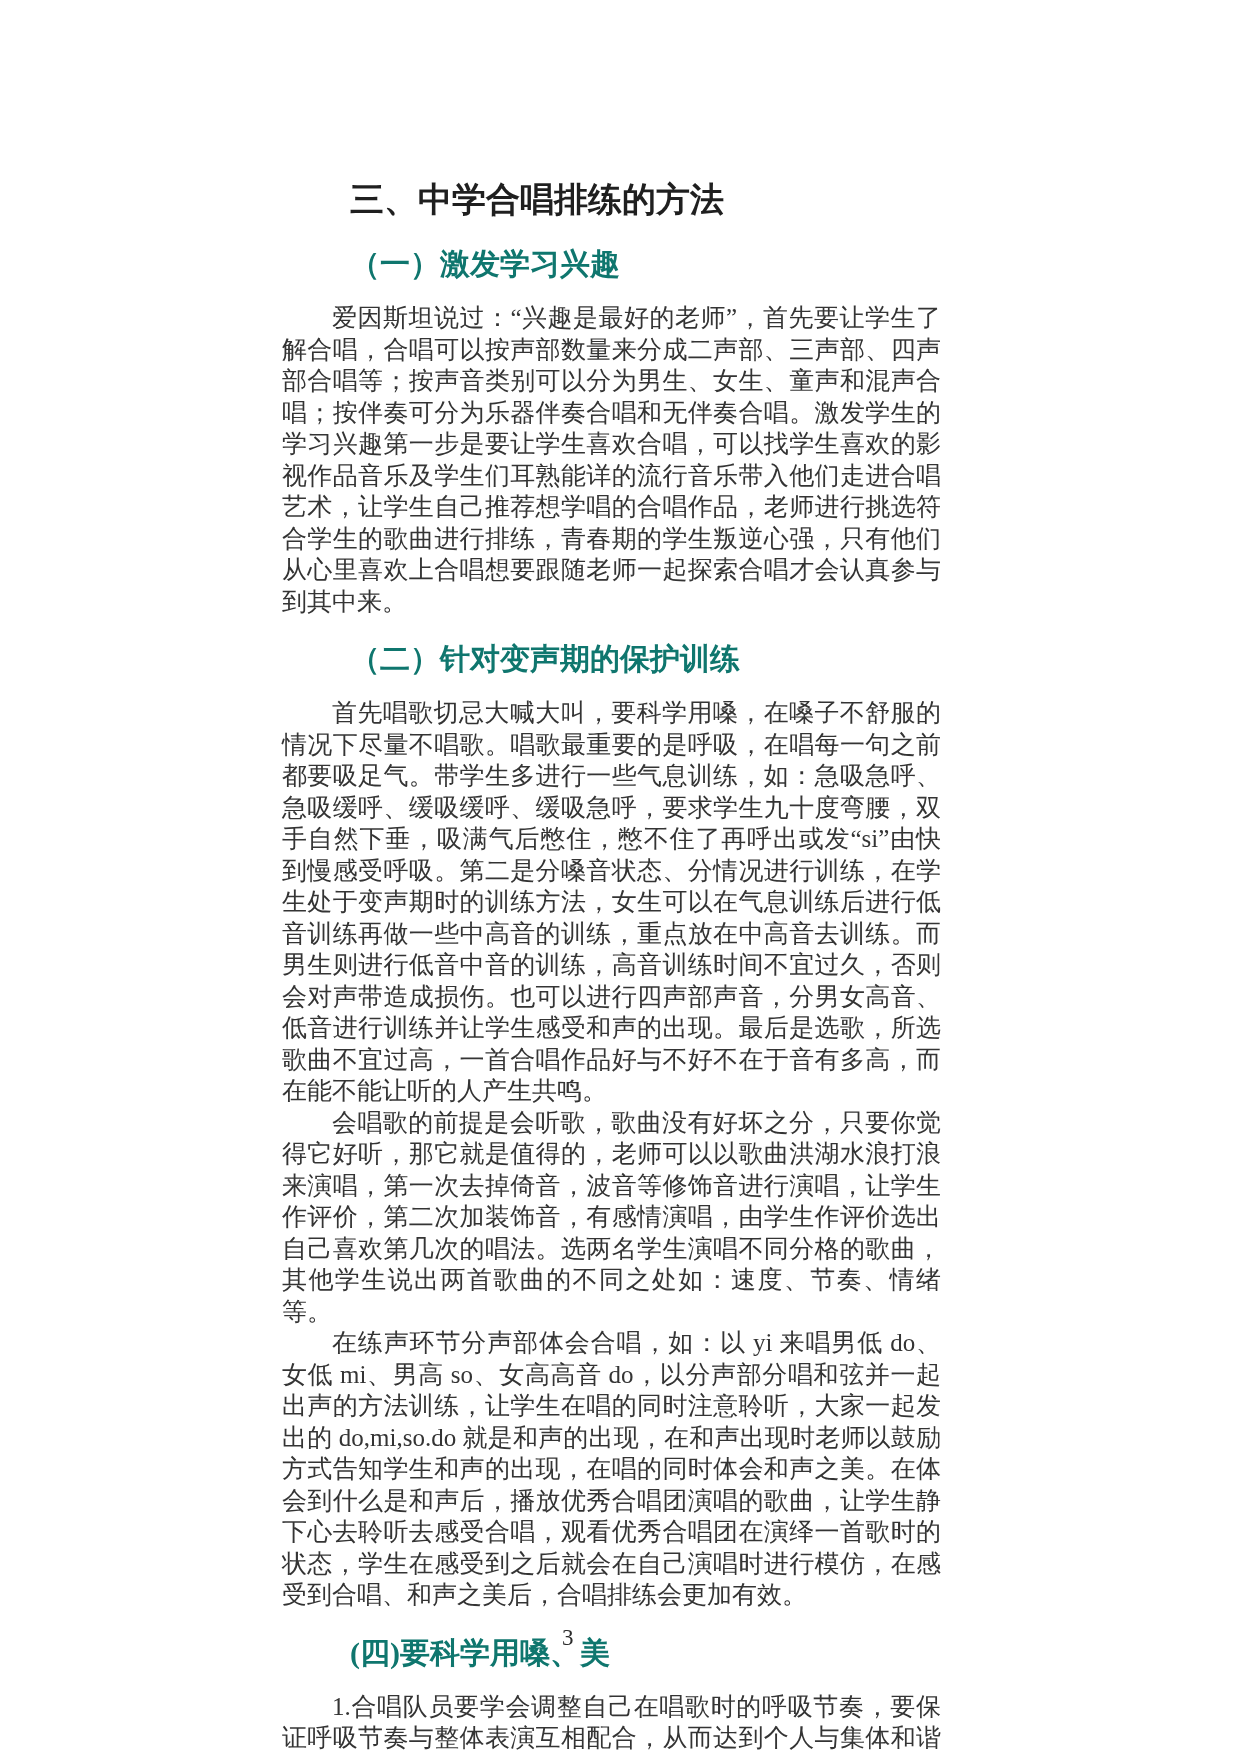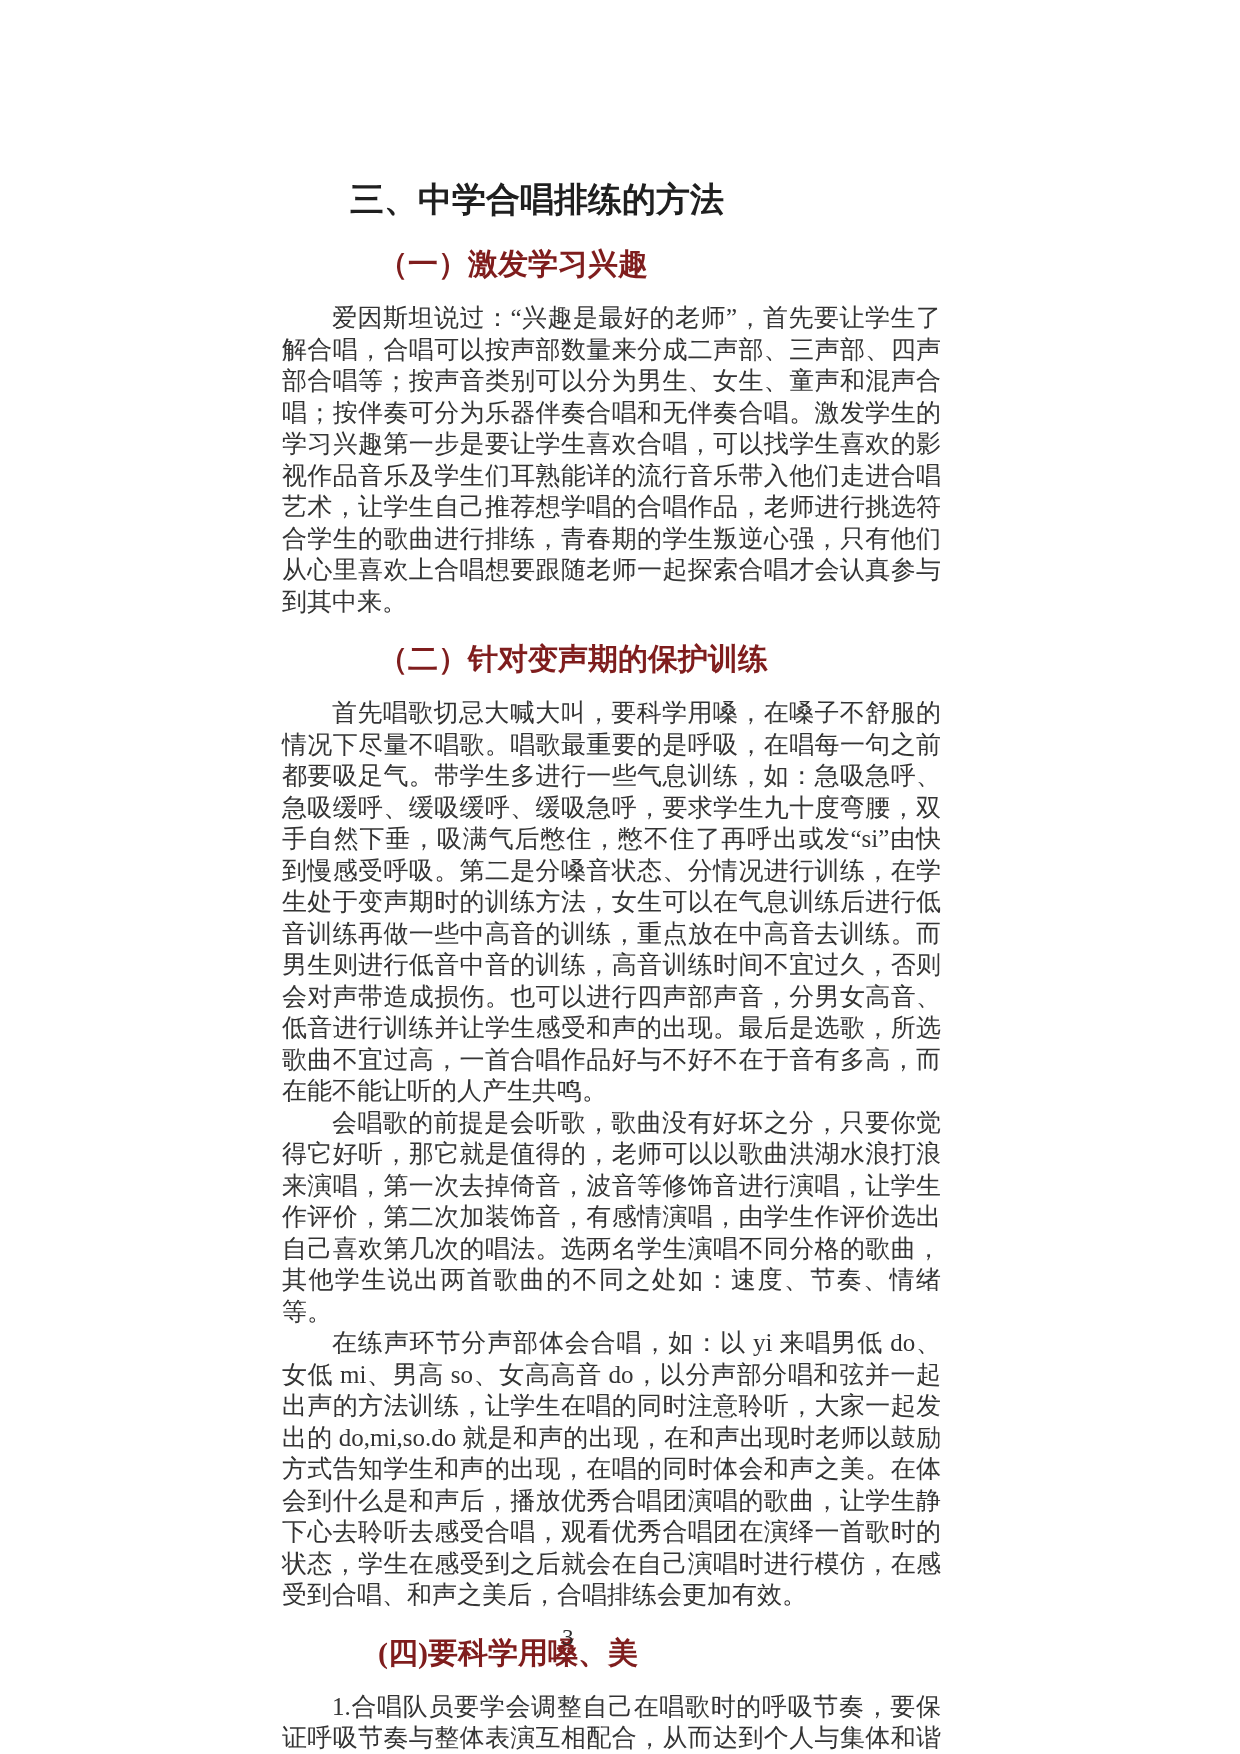--- a/index.html
+++ b/index.html
@@ -23,22 +23,22 @@
     font-size: 34px;
     line-height: 44px;
     font-weight: bold;
     color: #1f1f1f;
     margin: 0 0 16px 68px;
   }
   .section-heading {
     font-size: 30px;
     line-height: 40px;
     font-weight: bold;
-    color: #7f1d1d;
-    margin: 22px 0 18px 96px;
+    color: #0f766e;
+    margin: 22px 0 18px 68px;
   }
   .body-para {
     font-size: 25px;
     line-height: 31.5px;
     margin: 0;
     text-align: justify;
     text-indent: 2em;
     color: #343434;
     word-break: break-all;
   }

